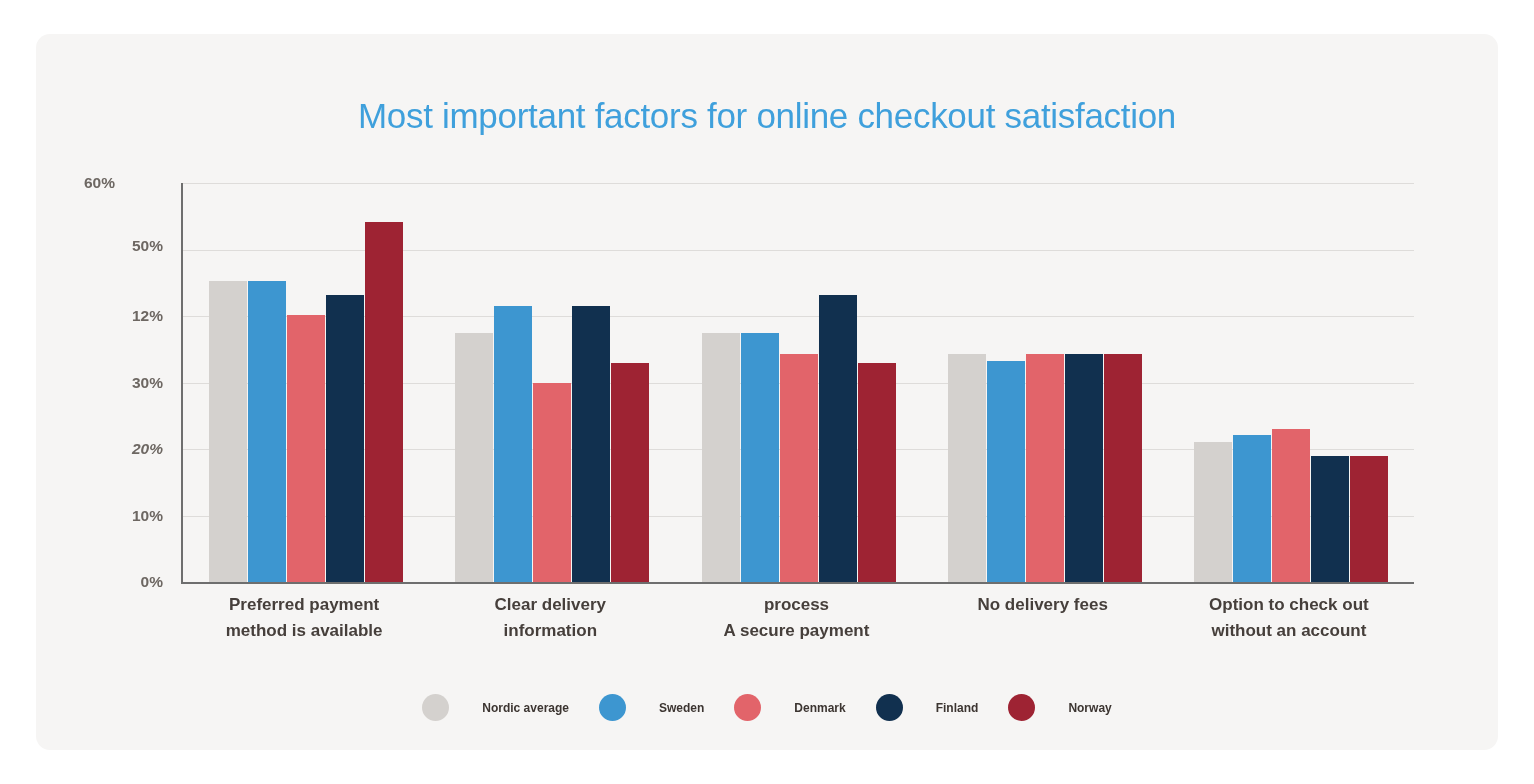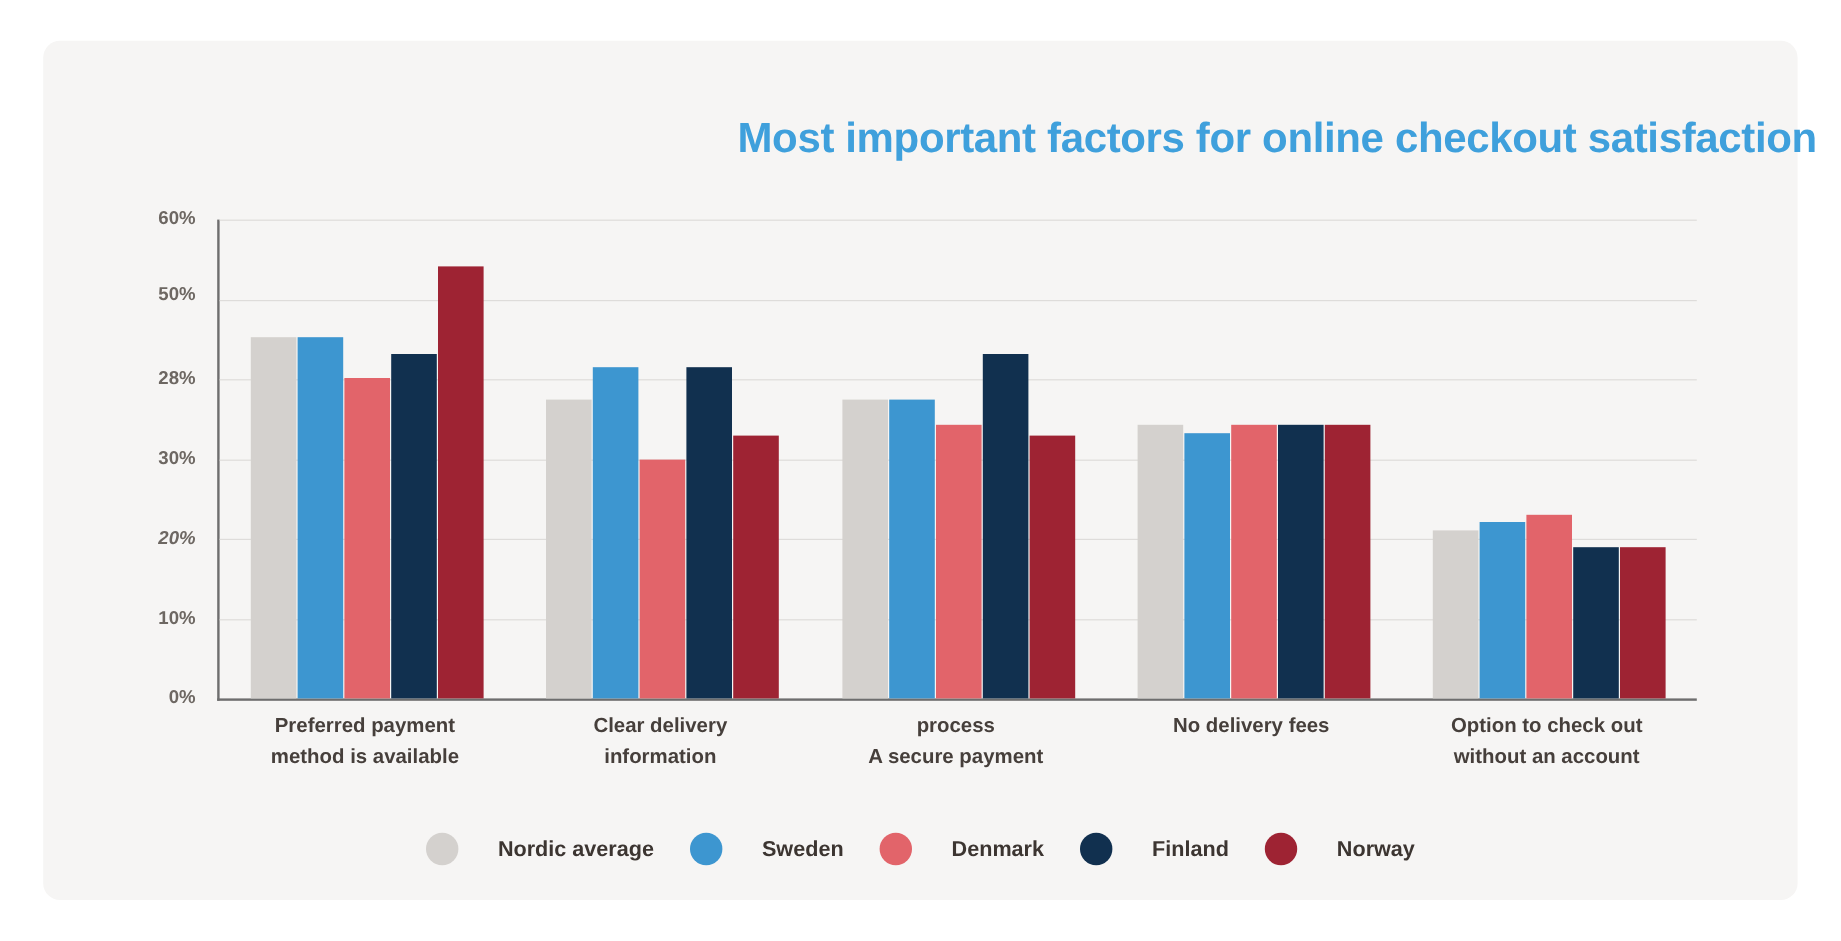--- a/index.html
+++ b/index.html
@@ -19,27 +19,27 @@
     left: 36px;
     top: 34px;
     width: 1462px;
     height: 716px;
     background: #f6f5f4;
     border-radius: 14px;
   }
 
   #chart-title {
     position: absolute;
-    left: 16px;
+    left: 0;
     top: 62px;
     width: 1462px;
-    text-align: right;
+    text-align: center;
     color: #3fa0dc;
     font-size: 35px;
-    font-weight: bold;
+    font-weight: normal;
     letter-spacing: -0.3px;
     font-family: "Liberation Sans", sans-serif;
   }
 
   
   #plot-wrap {
     position: absolute;
     left: 0;
     top: 0;
     width: 1462px;
@@ -129,44 +129,44 @@
     margin-right: 30px;
   }
   .legend-item:last-child { margin-right: 0; }
   .legend-swatch {
     width: 27px;
     height: 27px;
     border-radius: 50%;
     margin-right: 11px;
   }
   .legend-label {
-    font-size: 18px;
+    font-size: 12px;
     font-weight: bold;
     color: #3c3531;
     font-family: "Liberation Sans", sans-serif;
     white-space: nowrap;
     margin-left: 22px;
   }
 </style>
 </head>
 <body>
 
 <div id="card">
 
   <div id="chart-title">Most important factors for online checkout satisfaction</div>
 
   <div id="plot-wrap">
     <div class="ytick-holder" id="yticks">
         <div class="ytick-lbl" style="top: 399px;">0%</div>
         <div class="ytick-lbl" style="top: 332.5px;">10%</div>
         <div class="ytick-lbl" style="top: 266px; font-style: italic;">20%</div>
         <div class="ytick-lbl" style="top: 199.5px; text-align: right;">30%</div>
-        <div class="ytick-lbl" style="top: 133px;">28%</div>
+        <div class="ytick-lbl" style="top: 133px;">12%</div>
         <div class="ytick-lbl" style="top: 63px;">50%</div>
-        <div class="ytick-lbl" style="top: 0px;">60%</div>
+        <div class="ytick-lbl" style="top: 0px; text-align: center;">60%</div>
       </div>
     <div id="plot-area">
         <div class="gridline" style="top: 332.5px;"></div>
         <div class="gridline" style="top: 266px;"></div>
         <div class="gridline" style="top: 199.5px;"></div>
         <div class="gridline" style="top: 133px;"></div>
         <div class="gridline" style="top: 66.5px;"></div>
         <div class="gridline" style="top: 0px;"></div>
         <div class="group" style="left: 26.1px; width: 194px;">
           <div class="bar" title="Nordic average: 45.3%" style="height: 301.245px; background: rgb(212, 209, 206);"></div>

